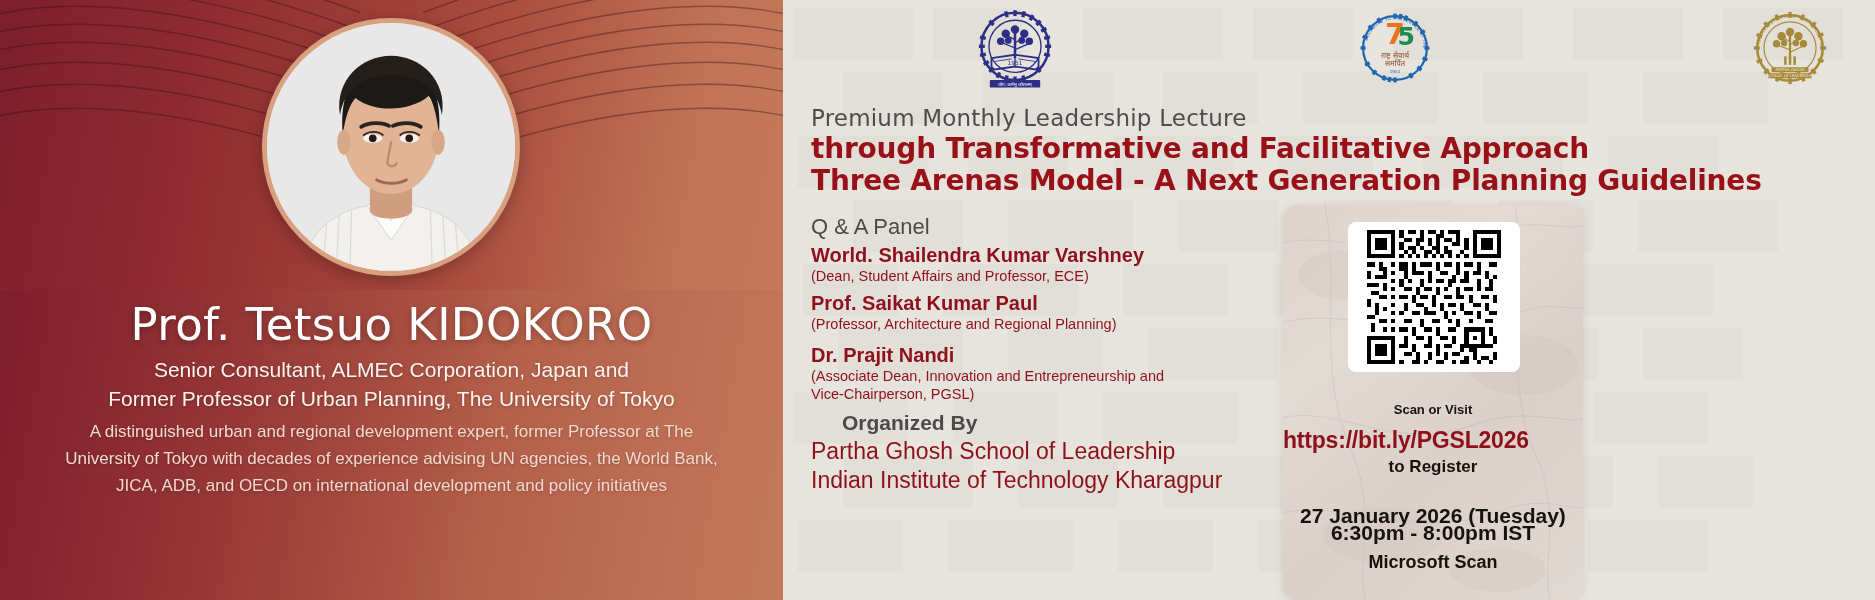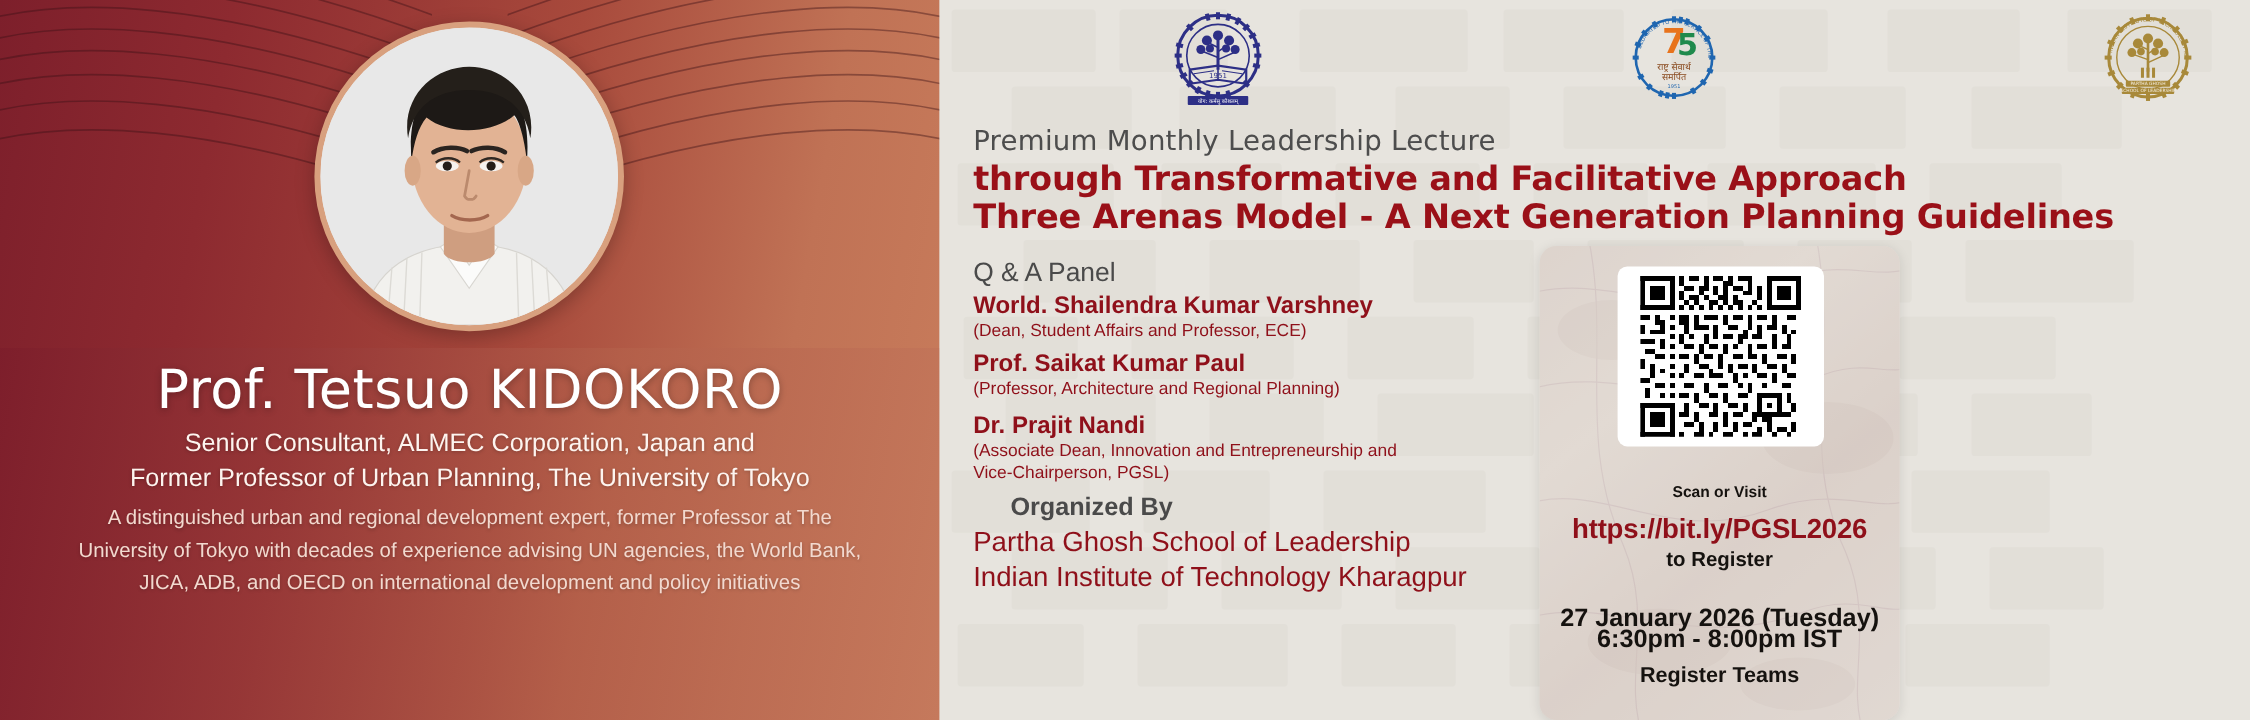--- a/index.html
+++ b/index.html
@@ -99,21 +99,21 @@
     position:absolute;left:65px;top:17px;width:172px;height:150px;
     background:#fff;border-radius:8px;padding:8px;box-sizing:border-box;
     display:flex;align-items:center;justify-content:center;
   }
   .qr-svg{width:134px;height:134px;display:block;}
   .scan-txt{
     position:absolute;left:0;top:197px;width:300px;text-align:center;
     color:#15120f;font-size:13px;font-weight:bold;
   }
   .url-txt{
-    position:absolute;left:0;top:222px;width:300px;text-align:center;
+    position:absolute;left:0;top:222px;width:300px;text-align:left;
     color:#8f101a;font-size:23px;font-weight:bold;letter-spacing:-.2px;
   }
   .reg-txt{
     position:absolute;left:0;top:252px;width:300px;text-align:center;
     color:#15120f;font-size:17px;font-weight:bold;
   }
   .date-txt{
     position:absolute;left:0;top:287px;width:300px;text-align:center;
     color:#15120f;font-size:21px;font-weight:bold;margin-top:12px;
   }
@@ -678,17 +678,17 @@
               <rect x="30" y="32" width="1" height="1"></rect>
           </g>
         </svg>
       </div>
 
       <div class="scan-txt">Scan or Visit</div>
       <div class="url-txt">https://bit.ly/PGSL2026</div>
       <div class="reg-txt">to Register</div>
       <div class="date-txt">27 January 2026 (Tuesday)</div>
       <div class="time-txt">6:30pm - 8:00pm IST</div>
-      <div class="plat-txt">Register Teams</div>
+      <div class="plat-txt">Microsoft Scan</div>
     </div>
 
   </div>
 </div>
 
 </body></html>

